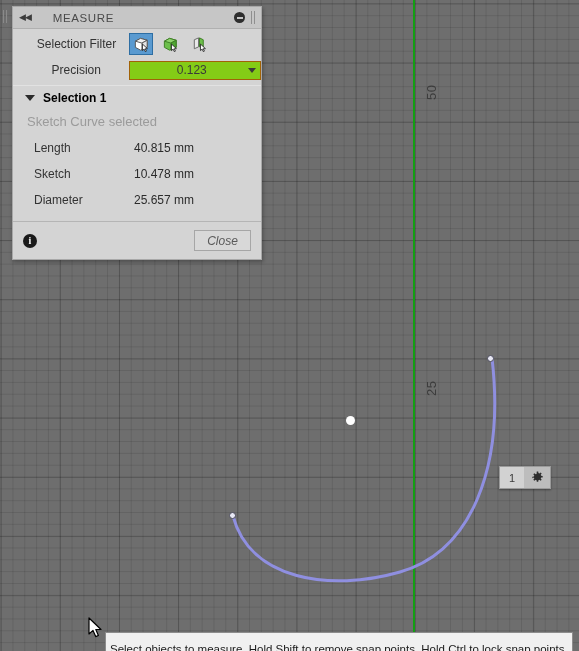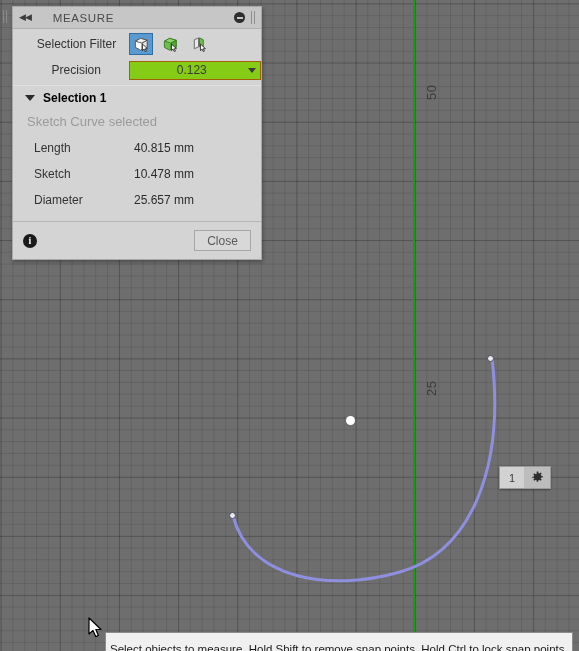--- a/index.html
+++ b/index.html
@@ -277,20 +277,21 @@
   #close-button {
     margin-left: auto;
     min-width: 57px;
     height: 21px;
     background: #d8d8d8;
     border: 1px solid #a6a6a6;
     font-size: 12px;
     color: #5a5a5a;
     font-family: "Liberation Sans", sans-serif;
     cursor: default;
+    font-style: italic;
   }
 
   
   #status-tooltip {
     position: absolute;
     left: 105px; top: 632px;
     height: 17px;
     display: flex;
     align-items: center;
     padding: 16px 4px;

